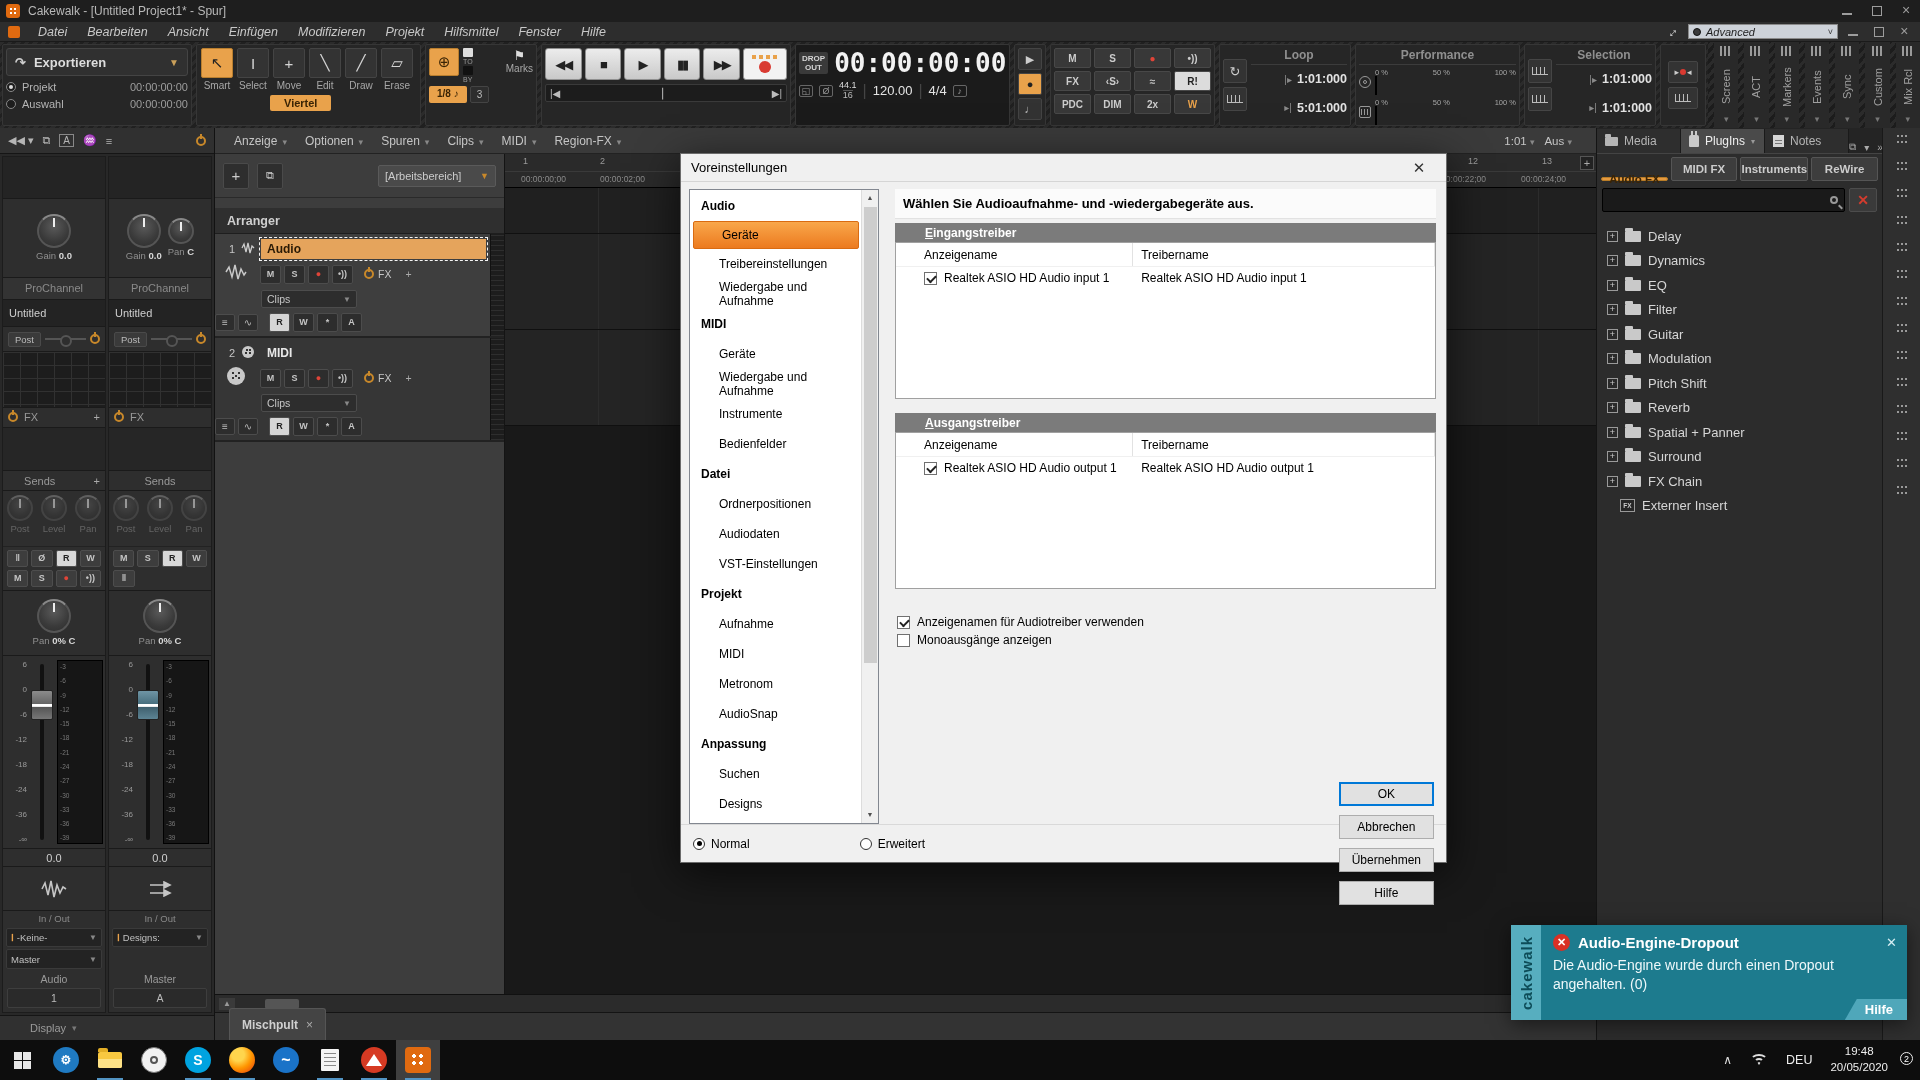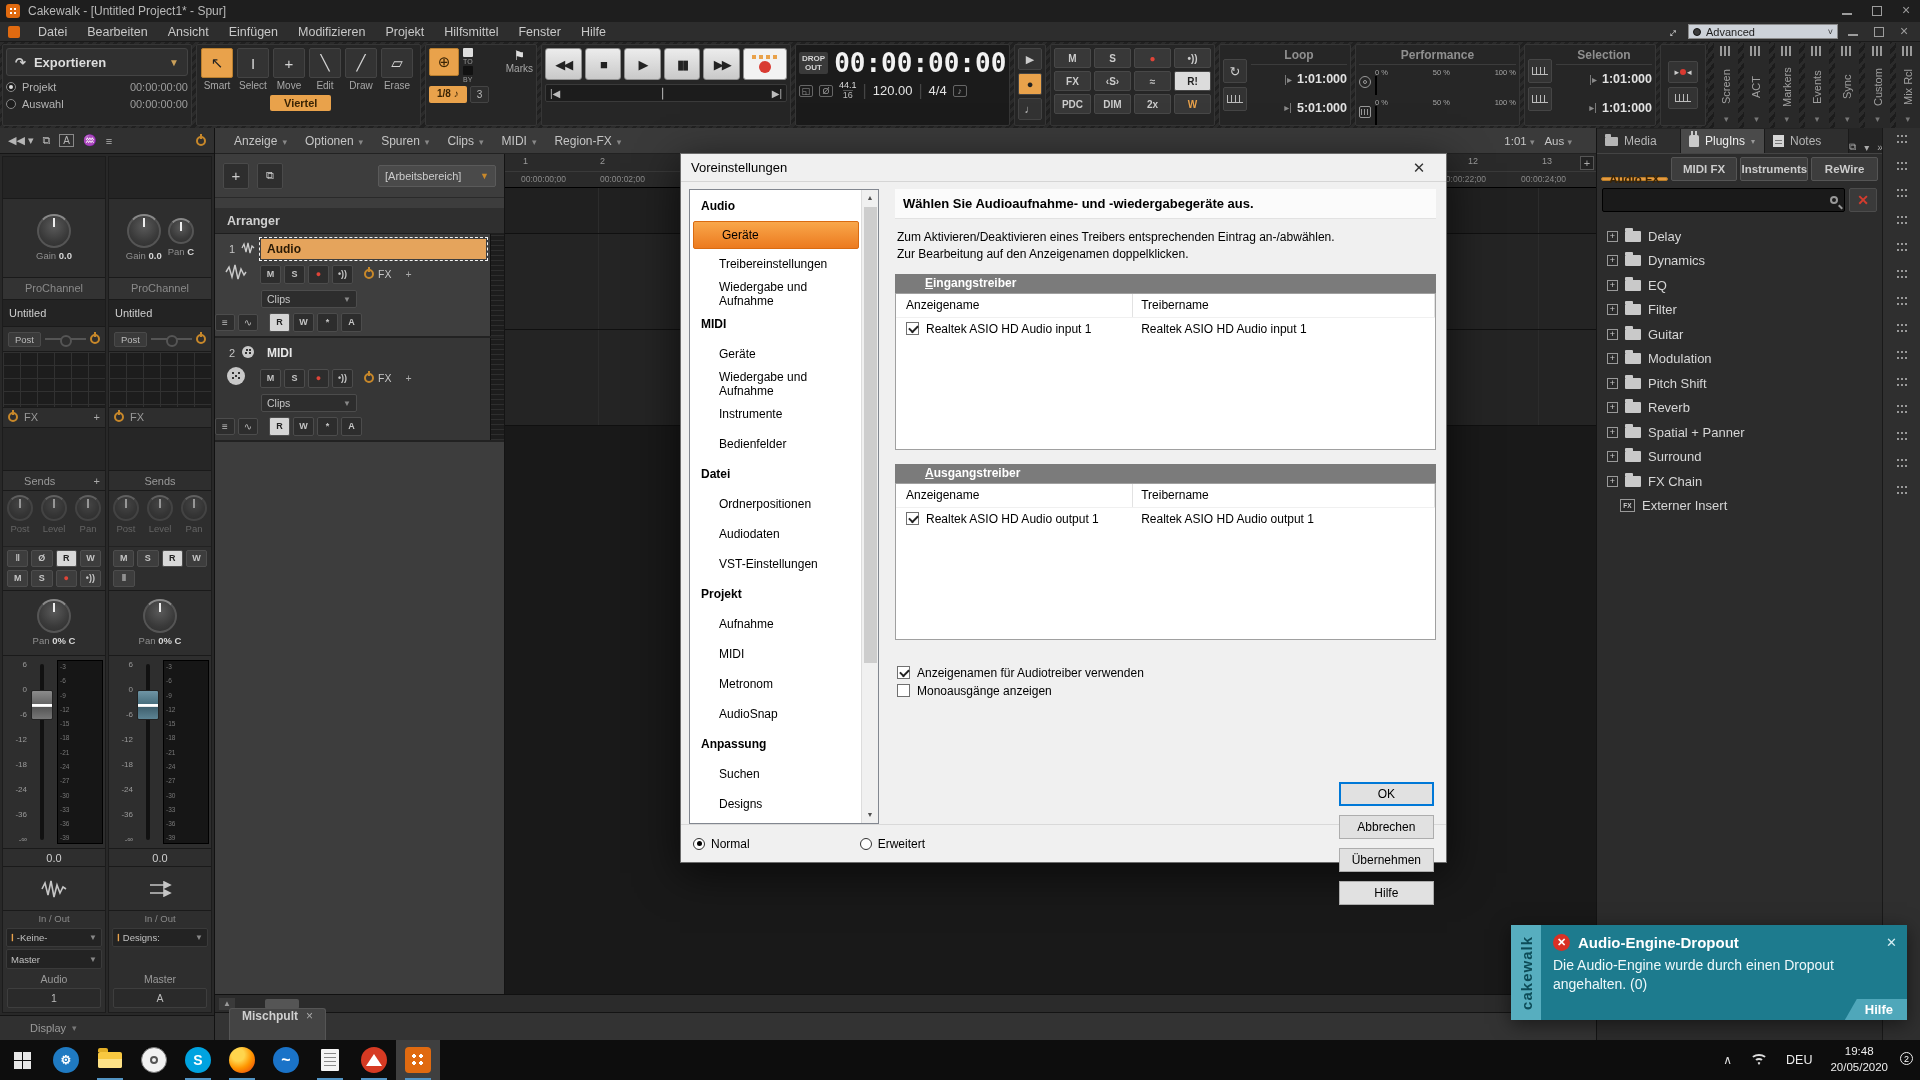--- a/index.html
+++ b/index.html
@@ -12,21 +12,21 @@
   .cw-ico::after{content:"";position:absolute;left:3px;top:3px;width:8px;height:8px;background:
     radial-gradient(circle 1.2px at 2px 2px,#fff 99%,transparent),radial-gradient(circle 1.2px at 6px 2px,#fff 99%,transparent),
     radial-gradient(circle 1.2px at 2px 6px,#fff 99%,transparent),radial-gradient(circle 1.2px at 6px 6px,#fff 99%,transparent);}
   .winbtns{margin-left:auto;display:flex;gap:18px;color:#9d9d9d;font-size:11px;align-items:center;}
   .wb{width:12px;height:10px;position:relative;cursor:default;}
   .wb.min::after{content:"";position:absolute;left:0;right:2px;bottom:1px;border-bottom:2px solid #9d9d9d;}
   .wb.max::after{content:"";position:absolute;inset:0 2px 0 0;border:1.5px solid #9d9d9d;}
   .wb.close::after{content:"×";position:absolute;left:0;top:-4px;font-size:14px;color:#9d9d9d;}
 
   
-  .menubar{position:absolute;top:22px;left:0;right:0;height:20px;background:#2d2d2d;display:flex;align-items:center;padding-left:6px;border-bottom:1px solid #1a1a1a;}
+  .menubar{position:absolute;top:22px;left:0;right:0;height:20px;background:#2d2d2d;display:flex;align-items:center;padding-left:6px;border-bottom:1px solid #1a1a1a;font-style:italic;}
   .m-ico{width:12px;height:12px;border-radius:2px;background:#e06a10;margin:0 8px 0 2px;}
   .mitem{color:#c8c8c8;font-size:12.5px;padding:0 10px;line-height:19px;}
   .menubar-right{margin-left:auto;display:flex;align-items:center;gap:10px;padding-right:8px;}
   .diag{color:#ddd;font-size:13px;transform:rotate(-45deg);font-weight:bold;}
   .adv-select{width:150px;height:15px;background:#cdd2d9;border:1px solid #8a8a8a;color:#1d1d1d;font-size:11px;display:flex;align-items:center;padding:0 4px;gap:5px;}
   .lamp{width:8px;height:8px;border-radius:50%;background:#3a3a3a;border:1px solid #111;}
   .adv-select .chev{margin-left:auto;font-size:9px;color:#333;}
   .mwb{display:flex;gap:14px;align-items:center;}
 
   
@@ -204,21 +204,21 @@
   .ruler .half.b{top:17px;border-top:1px solid #3a3a3a;color:#8a8a8a;font-size:8.5px;}
   .rm{position:absolute;top:2px;}
   .zoomplus{position:absolute;right:2px;top:2px;width:14px;height:14px;border:1px solid #555;color:#aaa;font-size:11px;line-height:12px;text-align:center;background:#222;}
   .lane{border-bottom:1px solid #101010;background-image:repeating-linear-gradient(90deg,transparent 0 93px,#2c2c2c 93px 94px);}
   .lane.arr{height:46px;background-color:#202020;}
   .lane.t{height:96px;background-color:#242424;}
   .tv-scroll{height:18px;background:#2b2b2b;border-top:1px solid #111;display:flex;align-items:center;padding:0 4px;gap:6px;}
   .tv-scroll .arrowbox{width:16px;height:12px;background:#3a3a3a;color:#999;font-size:8px;display:flex;align-items:center;justify-content:center;}
   .tv-scroll .handle{width:34px;height:10px;background:#555;border-radius:2px;margin-left:24px;}
   .tv-tabs{height:28px;background:#333;border-top:1px solid #141414;display:flex;align-items:flex-end;padding-left:14px;}
-  .tvtab{height:32px;background:#444;border:1px solid #555;border-bottom:none;border-radius:3px 3px 0 0;display:flex;gap:8px;padding:0 12px;color:#d0d0d0;font-size:12px;font-weight:bold;}
+  .tvtab{height:32px;background:#444;border:1px solid #555;border-bottom:none;border-radius:3px 3px 0 0;display:flex;align-items:center;gap:8px;padding:0 12px;color:#d0d0d0;font-size:12px;font-weight:bold;}
   .tvtab .x{color:#aaa;font-weight:normal;}
 
   
   .browser{width:286px;background:#2c2c2c;border-left:1px solid #141414;display:flex;flex-direction:column;}
   .br-tabs{height:26px;display:flex;align-items:flex-end;background:#242424;border-bottom:1px solid #444;}
   .brtab{flex:0 0 84px;height:24px;display:flex;align-items:center;gap:6px;padding:0 8px;color:#b5b5b5;font-size:12px;border-right:1px solid #1a1a1a;background:#2e2e2e;}
   .brtab.active{background:#4a4a4a;color:#eee;}
   .brtab .chev{font-size:8px;color:#999;}
   .br-tabicons{margin-left:auto;display:flex;gap:8px;padding-right:6px;color:#aaa;font-size:10px;align-items:center;}
   .foldico{width:13px;height:9px;background:#b5b5b5;border-radius:1px;position:relative;}
@@ -263,21 +263,21 @@
   .tscroll{position:absolute;right:0;top:0;bottom:0;width:17px;background:#f0f0f0;border-left:1px solid #dcdcdc;display:flex;flex-direction:column;align-items:center;}
   .tscroll .sarr{height:16px;color:#505050;font-size:7px;line-height:16px;}
   .tscroll .sthumb{width:13px;flex:0 0 72%;background:#cdcdcd;margin-top:1px;}
   .dlg-content{flex:1;margin:7px 10px 0 16px;display:flex;flex-direction:column;min-width:0;}
   .dlg-heading{font-size:13px;font-weight:bold;color:#000;background:#fbfbfb;border-bottom:1px solid #e2e2e2;padding:7px 8px;}
   .dlg-instr{font-size:12px;color:#000;margin:10px 2px 6px;line-height:1.45;}
   .grp-bar{height:19px;background:#7b7b7b;color:#fff;font-size:12px;font-weight:bold;display:flex;align-items:center;padding-left:30px;margin-top:4px;}
   .grp-bar span::first-letter{text-decoration:underline;}
   .grp-table{background:#fff;border:1px solid #a0a0a0;height:157px;position:relative;font-size:12px;color:#000;}
   .gt-head{display:flex;height:24px;align-items:center;border-bottom:1px solid #f0f0f0;}
-  .gt-c1{width:44%;padding-left:10px;border-right:1px solid #e2e2e2;height:100%;display:flex;align-items:center;}
+  .gt-c1{width:44%;padding-left:28px;border-right:1px solid #e2e2e2;height:100%;display:flex;align-items:center;}
   .gt-c2{flex:1;padding-left:8px;border-right:1px solid #e2e2e2;height:100%;display:flex;align-items:center;}
   .gt-row{display:flex;height:22px;align-items:center;}
   .gt-row .gt-c1,.gt-row .gt-c2{border-right:none;}
   .cbx{width:13px;height:13px;border:1px solid #707070;background:#fff;position:relative;margin-right:7px;flex:0 0 13px;}
   .cbx.checked::after{content:"";position:absolute;left:2px;top:2px;width:7px;height:4px;border-left:2px solid #222;border-bottom:2px solid #222;transform:rotate(-45deg);}
   .optrow{display:flex;align-items:center;font-size:12px;color:#000;margin:4px 2px;}
   .opts{margin-top:22px;}
   .dlg-footer{height:38px;border-top:1px solid #d9d9d9;display:flex;align-items:center;padding:0 12px;background:#f0f0f0;}
   .fradio{display:flex;align-items:center;gap:6px;font-size:12px;color:#000;margin-right:110px;}
   .frad{width:12px;height:12px;border:1px solid #333;border-radius:50%;position:relative;background:#fff;}
@@ -1138,24 +1138,20 @@
           <div class="trow">Analytics</div>
         </div>
         <div class="tscroll">
           <span class="sarr">▲</span>
           <span class="sthumb"></span>
           <span class="sarr" style="margin-top:auto;">▼</span>
         </div>
       </div>
       <div class="dlg-content">
         <div class="dlg-heading">Wählen Sie Audioaufnahme- und -wiedergabegeräte aus.</div>
-        <div class="dlg-instr">
-          <div>Zum Aktivieren/Deaktivieren eines Treibers entsprechenden Eintrag an-/abwählen.</div>
-          <div>Zur Bearbeitung auf den Anzeigenamen doppelklicken.</div>
-        </div>
         <div class="grp-bar">
             <span>Eingangstreiber</span>
           </div>
         <div class="grp-table">
           <div class="gt-head">
             <span class="gt-c1">Anzeigename</span>
             <span class="gt-c2">Treibername</span>
           </div>
           <div class="gt-row">
             <span class="gt-c1">

